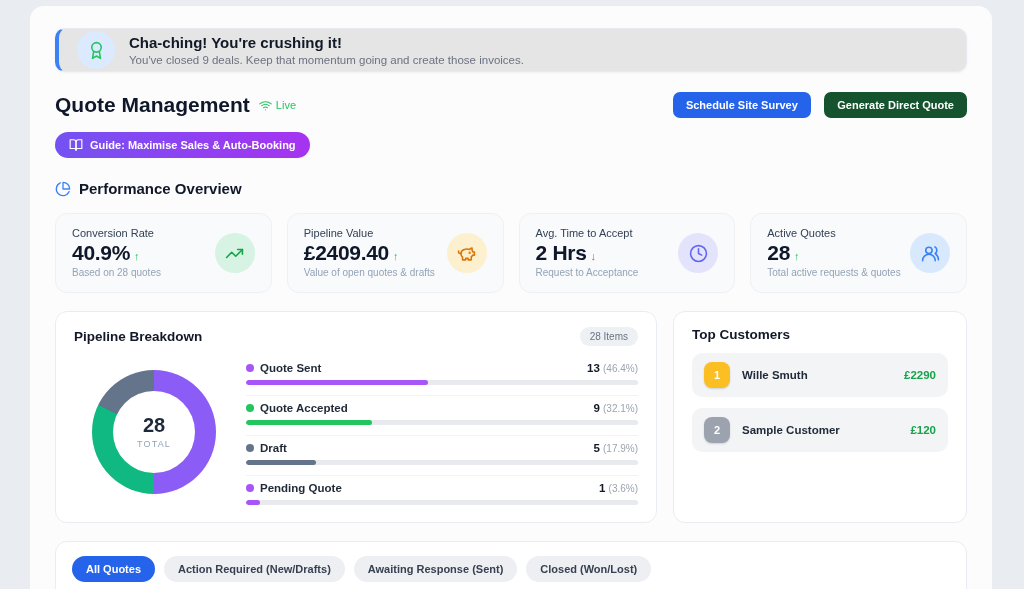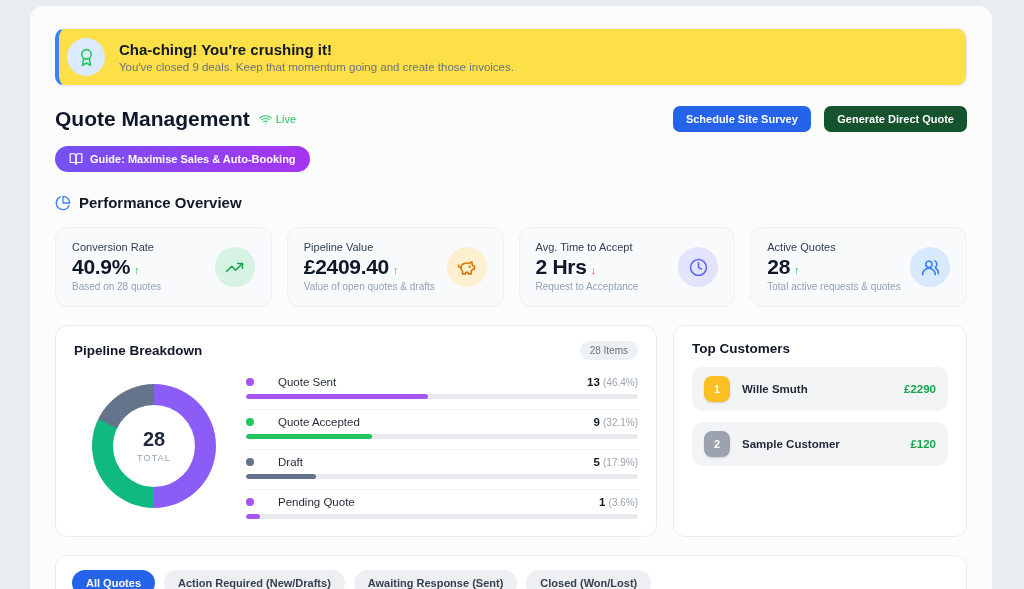--- a/index.html
+++ b/index.html
@@ -2,23 +2,23 @@
 <html><head>
 <meta charset="utf-8">
 <style>
   * { box-sizing: border-box; margin: 0; padding: 0; }
   html,body { width:1024px; height:589px; overflow:hidden; }
   body { background:#e9edf2; font-family:"Liberation Sans", sans-serif; position:relative; }
   .page { position:absolute; left:30px; top:6px; width:962px; height:640px;
           background:#fcfcfd; border-radius:14px; padding:22px 25px; }
 
   
-  .banner { display:flex; align-items:center; gap:14px; background:#fde047;
+  .banner { display:flex; align-items:center; gap:14px; background:#e5e5e5;
             border:1px solid #e7eaee; border-left:4px solid #3b82f6; border-radius:10px;
-            padding:10px 8px; box-shadow:0 1px 3px rgba(16,24,40,.05); height:58px; }
+            padding:10px 18px; box-shadow:0 1px 3px rgba(16,24,40,.05); height:44px; }
   .banner-icon { width:38px; height:38px; border-radius:50%; background:#dbeafe; color:#22c55e;
                  display:flex; align-items:center; justify-content:center; flex-shrink:0; }
   .banner-icon svg { width:19px; height:19px; }
   .banner-title { font-size:15px; font-weight:bold; color:#111827; margin-bottom:3px; }
   .banner-sub { font-size:11.5px; color:#6b7280; }
 
   
   .header-row { display:flex; justify-content:space-between; align-items:center; margin-top:20px; }
   .page-title { font-size:21px; font-weight:bold; color:#0f172a; display:flex; align-items:center; gap:9px; }
   .live { display:inline-flex; align-items:flex-start; gap:4px; color:#22c55e; font-size:11px; font-weight:normal; }
@@ -57,21 +57,21 @@
   .pipeline-body { display:flex; gap:30px; margin-top:10px; align-items:center; }
   .donut { width:124px; height:124px; border-radius:50%; position:relative; flex-shrink:0; margin-left:18px; }
   .donut-hole { position:absolute; inset:21px; background:#fff; border-radius:50%;
                 display:flex; flex-direction:column; align-items:center; justify-content:center; }
   .donut-total { font-size:20px; font-weight:800; color:#1e293b; }
   .donut-sub { font-size:9px; color:#94a3b8; letter-spacing:1.2px; margin-top:2px; }
   .legend { flex:1; }
   .legend-row { padding:6px 0 10px; border-bottom:1px solid #f1f3f6; }
   .legend-row:last-child { border-bottom:none; padding-bottom:2px; }
   .legend-top { display:flex; justify-content:space-between; align-items:center; margin-bottom:6px; }
-  .legend-name { display:flex; align-items:center; gap:24px; font-size:11.5px; font-weight:400; color:#1f2937; }
+  .legend-name { display:flex; align-items:center; gap:6px; font-size:11.5px; font-weight:700; color:#1f2937; }
   .dot { width:8px; height:8px; border-radius:50%; }
   .legend-count { font-size:11.5px; font-weight:bold; color:#111827; }
   .legend-pct { font-size:10px; font-weight:normal; color:#9ca3af; }
   .track { height:5px; background:#e8eaee; border-radius:99px; overflow:hidden; }
   .fill { height:100%; border-radius:99px; }
 
   .cust-row { background:#f3f4f6; border-radius:10px; padding:9px 12px; display:flex;
               align-items:center; gap:12px; margin-top:11px; }
   .rank { width:26px; height:26px; border-radius:8px; color:#fff; font-weight:bold; font-size:11px;
           display:flex; align-items:center; justify-content:center; box-shadow:0 1px 2px rgba(0,0,0,.15); }

